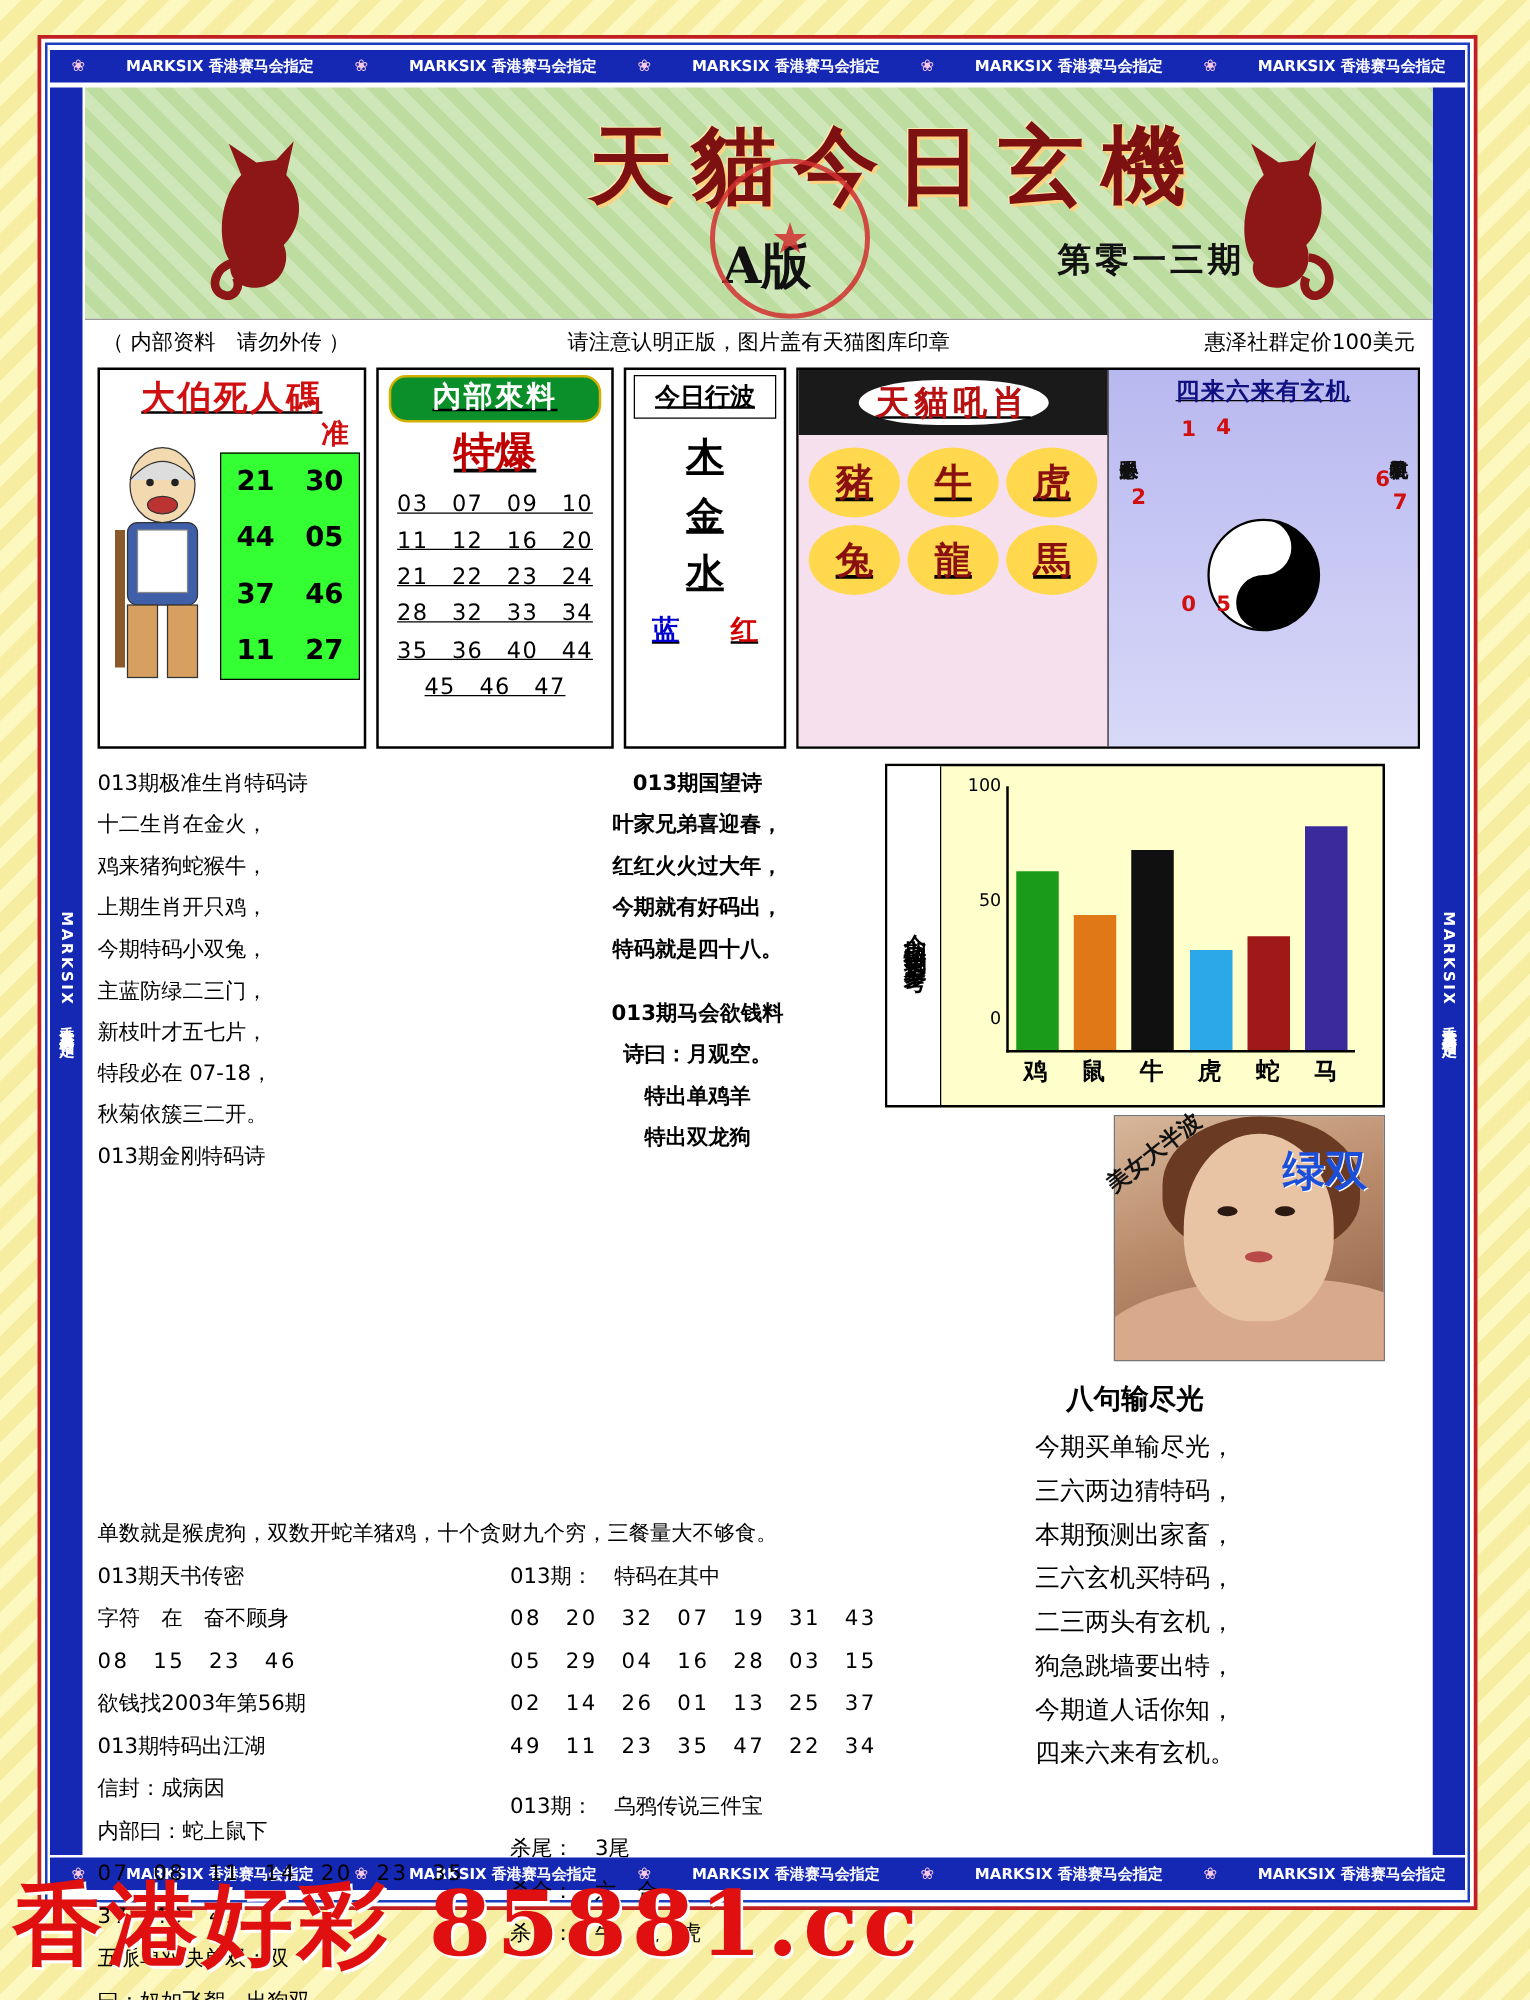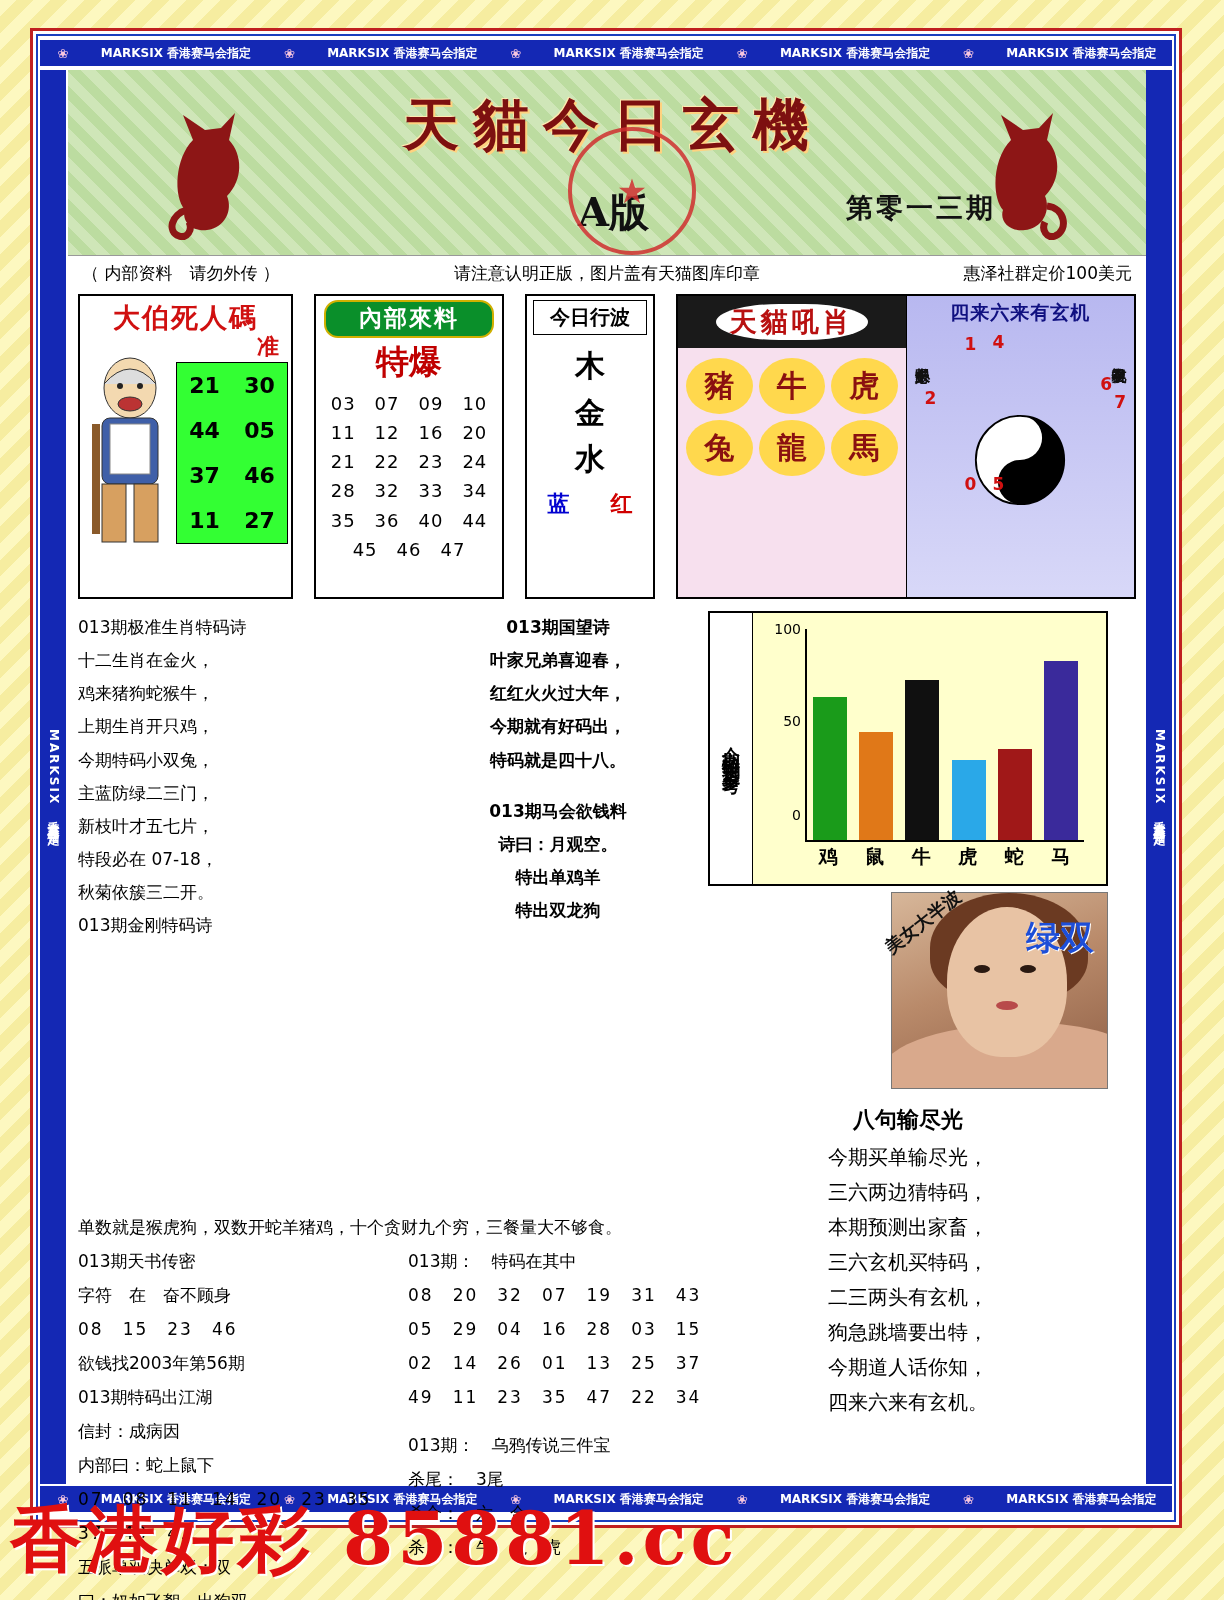--- a/index.html
+++ b/index.html
@@ -21,36 +21,36 @@
   .vstrip{position:absolute;top:70px;width:26px;height:1414px;background:#1428b4;color:#fff;font-size:12px;font-weight:bold;display:flex;align-items:center;justify-content:center;}
   .vstrip.left{left:40px;}
   .vstrip.right{left:1146px;}
   .vstrip .inner{writing-mode:vertical-rl;text-orientation:mixed;white-space:nowrap;letter-spacing:2px;}
   
   .content{position:absolute;left:68px;top:70px;width:1078px;height:1414px;background:#fff;box-sizing:border-box;}
   
   .banner{position:relative;height:185px;background:
       repeating-linear-gradient(45deg,#cfe6b8 0 10px,#bcdca0 10px 20px);
       border-bottom:1px solid #999;overflow:hidden;}
-  .banner-title{position:absolute;left:195px;top:18px;width:700px;text-align:center;font-family:"DejaVu Serif","Liberation Serif",serif;font-size:56px;font-weight:bold;color:#7d1010;letter-spacing:14px;text-shadow:2px 2px 0 #ffd27f,-1px -1px 0 #ffeab0;}
+  .banner-title{position:absolute;left:195px;top:18px;width:700px;text-align:right;font-family:"DejaVu Serif","Liberation Serif",serif;font-size:68px;font-weight:bold;color:#7d1010;letter-spacing:14px;text-shadow:2px 2px 0 #ffd27f,-1px -1px 0 #ffeab0;}
   .banner-issue{position:absolute;right:150px;top:120px;font-family:"DejaVu Serif",serif;font-size:27px;font-weight:bold;color:#111;letter-spacing:3px;}
   .cat{position:absolute;width:90px;height:130px;}
   .cat svg{width:100%;height:100%;}
   .cat.left{left:95px;top:40px;}
   .cat.right{right:75px;top:40px;}
   .stamp{position:absolute;left:500px;top:185px;transform:translate(0,-100%);width:120px;height:120px;border:4px solid #d03030;border-radius:50%;color:#d03030;opacity:.85;display:flex;align-items:center;justify-content:center;font-size:11px;text-align:center;line-height:1.2;transform-origin:center;}
   .stamp .star{font-size:34px;color:#d03030;}
   .aban{position:absolute;left:510px;top:92px;font-size:40px;font-weight:bold;color:#111;font-family:"DejaVu Serif",serif;margin-top:23px;}
   
   .notice{height:34px;display:flex;align-items:center;font-size:17px;color:#000;padding:0 14px;box-sizing:border-box;}
   .notice .n1{width:300px;}
   .notice .n2{flex:1;text-align:center;}
   .notice .n3{width:300px;text-align:right;}
   
-  .boxrow{display:flex;padding:4px 10px 6px 10px;gap:21px;box-sizing:border-box;height:315px;}
+  .boxrow{display:flex;padding:4px 10px 6px 10px;gap:8px;box-sizing:border-box;height:315px;text-decoration:underline;}
   .box{border:2px solid #000;box-sizing:border-box;background:#fff;position:relative;}
   .b1{width:215px;background:#fff;}
   .b1 .b1title{text-align:center;font-size:27px;font-weight:bold;color:#d01010;font-family:"DejaVu Serif",serif;padding-top:4px;letter-spacing:2px;}
   .b1 .zhun{position:absolute;right:12px;top:36px;color:#d01010;font-size:22px;font-weight:bold;}
   .b1 .oldman{position:absolute;left:6px;top:58px;width:88px;height:190px;}
   .b1 .numgrid{position:absolute;left:96px;top:66px;width:110px;height:180px;background:#33ff33;border:1px solid #000;display:grid;grid-template-columns:1fr 1fr;align-content:space-around;}
   .b1 .numgrid div{text-align:center;font-size:22px;font-weight:bold;color:#000;font-family:"DejaVu Sans",sans-serif;}
   .b2{width:190px;}
   .b2 .hdr{margin:4px auto 0;width:166px;height:34px;background:#0a8f2a;border:2px solid #d0b000;border-radius:14px;color:#fff;font-size:23px;font-weight:bold;text-align:center;line-height:32px;letter-spacing:2px;}
   .b2 .sub{text-align:center;font-size:33px;font-weight:bold;color:#c00000;font-family:"DejaVu Serif",serif;margin-top:2px;}

